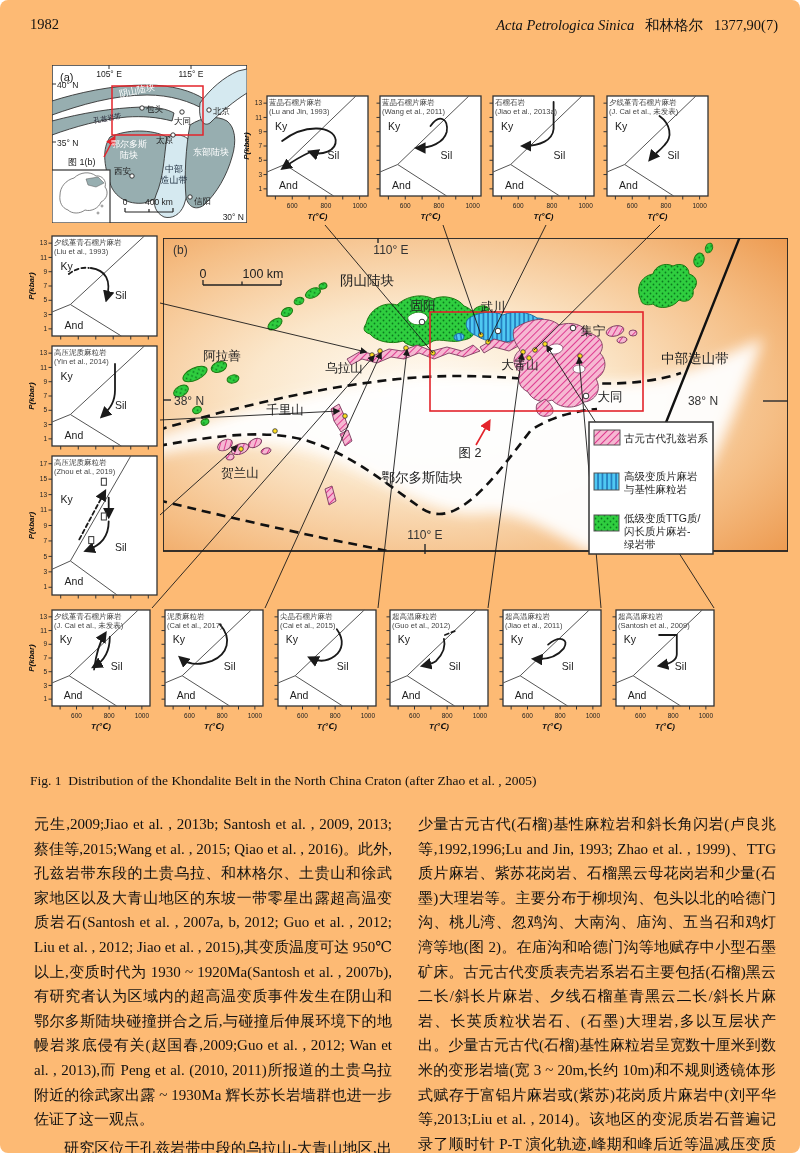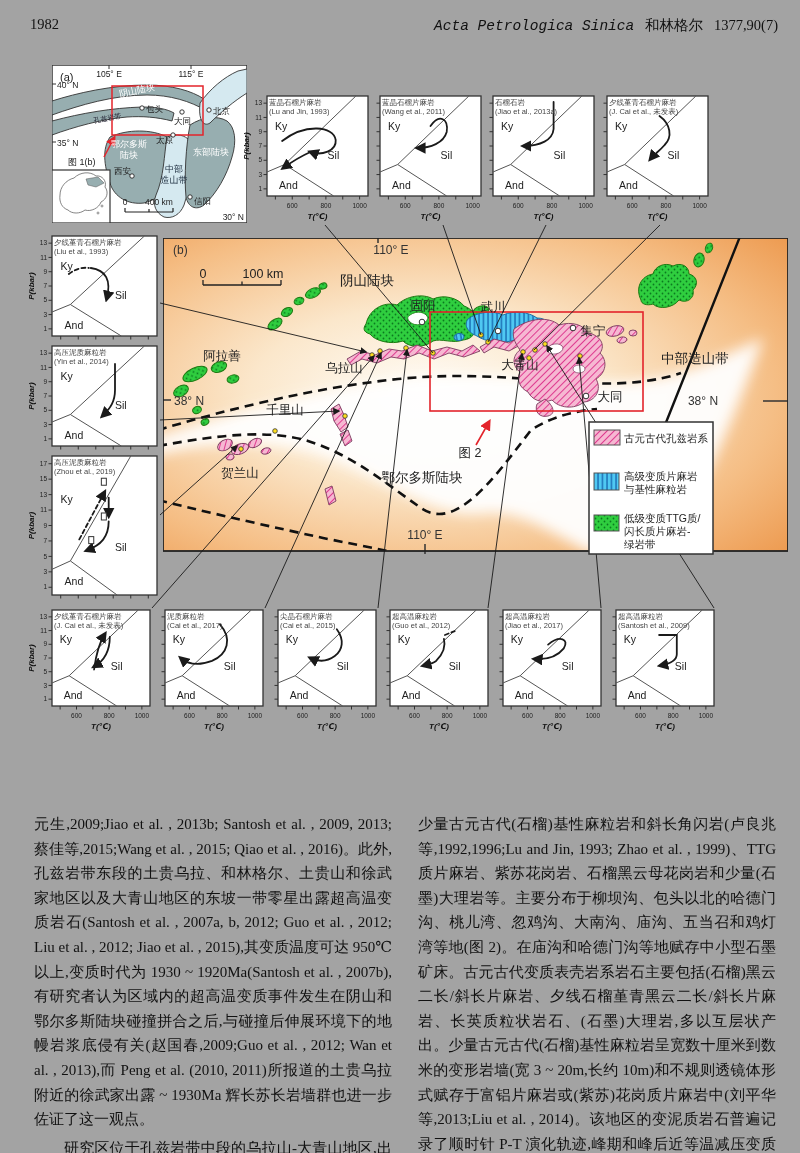--- a/index.html
+++ b/index.html
@@ -1,20 +1,20 @@
 <!DOCTYPE html>
 <html><head>
 <meta charset="utf-8">
 <style>
   html,body{margin:0;padding:0;background:#fff;}
-  .page{position:relative;width:800px;height:1153px;background:#a3a3a3;overflow:hidden;
-        font-family:"Liberation Serif","DejaVu Serif",serif;color:#111;}
+  .page{position:relative;width:800px;height:1153px;background:#fdba74;overflow:hidden;
+        font-family:"Liberation Serif","DejaVu Serif",serif;color:#111;border-radius:8px;}
   .hdr{position:absolute;top:16px;left:30px;width:748px;display:flex;justify-content:space-between;
        font-size:14.5px;}
-  .hdr .lat{font-style:italic;font-family:Liberation Mono, monospace;}
+  .hdr .lat{font-style:italic;}
   .fig{position:absolute;left:30px;top:60px;width:760px;height:688px;}
   .map-b{position:absolute;left:133px;top:178px;z-index:1;}
   .connectors{position:absolute;left:0;top:0;z-index:4;pointer-events:none;}
   .inset-a{position:absolute;left:22px;top:5px;z-index:8;}
   .legend-box{position:absolute;left:558px;top:361px;z-index:8;}
   .pt{position:absolute;z-index:10;}
   .pt svg{position:absolute;left:0;top:0;}
   .pt-title{position:absolute;left:28px;top:8px;font-family:"Liberation Sans",sans-serif;
             font-size:7.5px;line-height:9px;color:#444;white-space:nowrap;}
   svg text{font-family:"Liberation Sans","DejaVu Sans",sans-serif;}
@@ -800,21 +800,21 @@
           <text x="75" y="125" text-anchor="middle" class="alab">T(℃)</text>
           <path d="M26,78.96000000000001 L43.15,71.76 L112.24,6" fill="none" stroke="#555" stroke-width="1"></path>
           <line x1="43.15" y1="71.76" x2="90.68" y2="102" stroke="#555" stroke-width="1"></line>
           <text x="33.84" y="38.64" class="fld">Ky</text>
           <text x="84.8" y="66.48" class="fld">Sil</text>
           <text x="37.76" y="95.28" class="fld">And</text>
           <path d="M71.1,40.6 C82.8,31.0 92.6,34.8 86.8,44.4 C79.9,53.0 69.1,55.9 57.4,55.0" fill="none" stroke="#1a1a1a" stroke-width="1.8" stroke-linecap="round" marker-end="url(#ah11)"></path>
         </svg>
         <div class="pt-title">
           <div>超高温麻粒岩</div>
-          <div>(Jiao et al., 2017)</div>
+          <div>(Jiao et al., 2011)</div>
         </div>
       </div>
       <div class="pt" style="left: 560px; top: 544px; width: 128px; height: 130px;">
         <svg viewBox="0 0 128 130" width="128" height="130">
           <defs>
             <marker id="ah12" viewBox="0 0 10 10" refX="7" refY="5" markerWidth="6.5" markerHeight="6.5" orient="auto">
               <path d="M0,0 L10,5 L0,10 Z" fill="#1a1a1a"></path>
             </marker>
           </defs>
           <rect x="26" y="6" width="98" height="96" fill="#fff" stroke="#333" stroke-width="1.3"></rect>
@@ -842,20 +842,23 @@
           <text x="37.76" y="95.28" class="fld">And</text>
           <path d="M69.1,31.0 L86.8,31.0 L86.8,50.2 C86.8,55.9 79.9,59.8 70.1,61.7" fill="none" stroke="#1a1a1a" stroke-width="1.8" stroke-linecap="round" marker-end="url(#ah12)"></path>
         </svg>
         <div class="pt-title">
           <div>超高温麻粒岩</div>
           <div>(Santosh et al., 2009)</div>
         </div>
       </div>
     </div>
 
+  <div class="cap" style="top:773px">
+    <span>Fig. 1</span>&nbsp;&nbsp;<span>Distribution of the Khondalite Belt in the North China Craton (after Zhao et al. , 2005)</span>
+  </div>
 
   <div class="cols">
     <div class="col">
       <p>元生,2009;Jiao et al. , 2013b; Santosh et al. , 2009, 2013; 蔡佳等,2015;Wang et al. , 2015; Qiao et al. , 2016)。此外,孔兹岩带东段的土贵乌拉、和林格尔、土贵山和徐武家地区以及大青山地区的东坡一带零星出露超高温变质岩石(Santosh et al. , 2007a, b, 2012; Guo et al. , 2012; Liu et al. , 2012; Jiao et al. , 2015),其变质温度可达 950℃ 以上,变质时代为 1930 ~ 1920Ma(Santosh et al. , 2007b),有研究者认为区域内的超高温变质事件发生在阴山和鄂尔多斯陆块碰撞拼合之后,与碰撞后伸展环境下的地幔岩浆底侵有关(赵国春,2009;Guo et al. , 2012; Wan et al. , 2013),而 Peng et al. (2010, 2011)所报道的土贵乌拉附近的徐武家出露 ~ 1930Ma 辉长苏长岩墙群也进一步佐证了这一观点。</p>
       <p class="indent">研究区位于孔兹岩带中段的乌拉山-大青山地区,出露的岩石类型主要为古元古代变质表壳岩系岩石(孔兹岩系),</p>
     </div>
     <div class="col">
       <p>少量古元古代(石榴)基性麻粒岩和斜长角闪岩(卢良兆等,1992,1996;Lu and Jin, 1993; Zhao et al. , 1999)、TTG 质片麻岩、紫苏花岗岩、石榴黑云母花岗岩和少量(石墨)大理岩等。主要分布于柳坝沟、包头以北的哈德门沟、桃儿湾、忽鸡沟、大南沟、庙沟、五当召和鸡灯湾等地(图 2)。在庙沟和哈德门沟等地赋存中小型石墨矿床。古元古代变质表壳岩系岩石主要包括(石榴)黑云二长/斜长片麻岩、夕线石榴堇青黑云二长/斜长片麻岩、长英质粒状岩石、(石墨)大理岩,多以互层状产出。少量古元古代(石榴)基性麻粒岩呈宽数十厘米到数米的变形岩墙(宽 3 ~ 20m,长约 10m)和不规则透镜体形式赋存于富铝片麻岩或(紫苏)花岗质片麻岩中(刘平华等,2013;Liu et al. , 2014)。该地区的变泥质岩石普遍记录了顺时针 P-T 演化轨迹,峰期和峰后近等温减压变质阶段的温压条件分别为 840 ~ 880℃ 和 9 ~ 11kbar 和 800 ~ 870℃</p>
     </div>
   </div>

